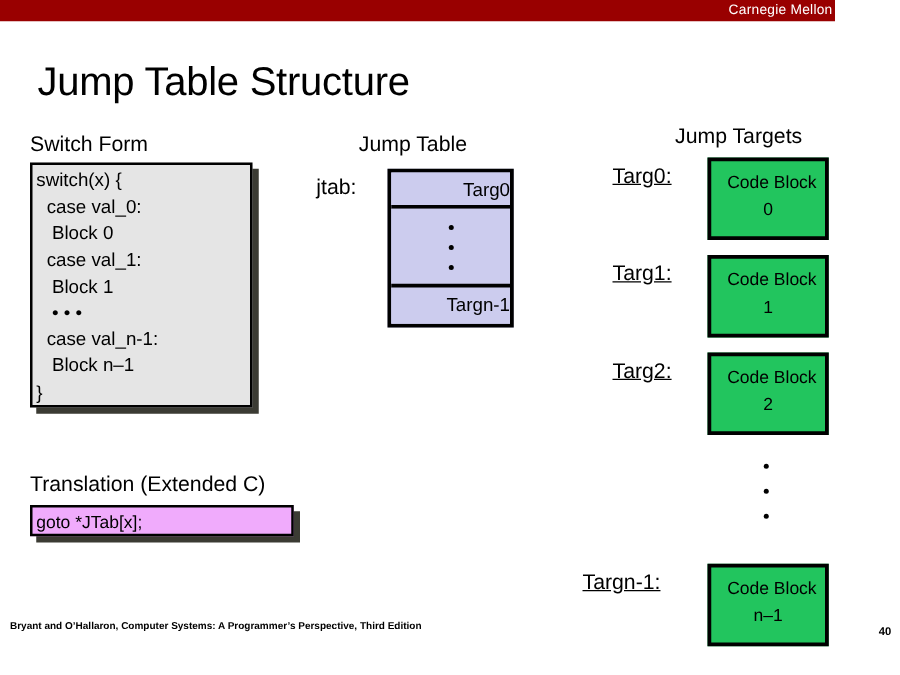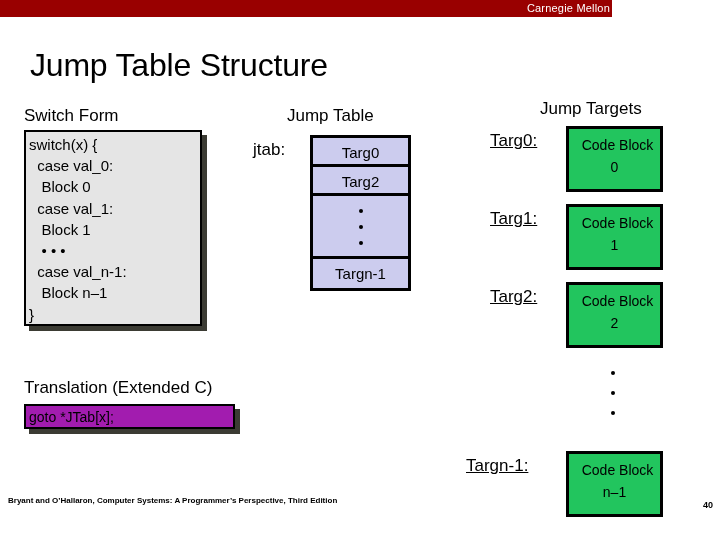--- a/index.html
+++ b/index.html
@@ -13,21 +13,21 @@
     position: relative;
     overflow: hidden;
     font-family: "Liberation Sans", sans-serif;
     color: #000000;
   }
 
   
   #banner {
     position: absolute;
     left: 0; top: 0;
-    width: 612px; height: 17px;
+    width: 668px; height: 17px;
     background: #990000;
   }
   #banner-label {
     position: absolute;
     right: 2px;
     top: 1px;
     color: #ffffff;
     font-size: 11px;
     line-height: 15px;
     white-space: nowrap;
@@ -91,21 +91,21 @@
     left: 310px;
     top: 135px;
     width: 101px;
     border: 3px solid #000000;
     background: #ccccee;
     box-sizing: border-box;
   }
   .jt-cell {
     height: 29px;
     line-height: 29px;
-    text-align: center;
+    text-align: right;
     font-size: 15px;
     border-bottom: 3px solid #000000;
     background: #ccccee;
     box-sizing: border-box;
     white-space: nowrap;
   }
   .jt-cell.last { border-bottom: none; }
   .jt-gap {
     height: 63px;
     background: #ccccee;
@@ -199,21 +199,21 @@
     top: 378px;
     font-size: 17px;
     white-space: nowrap;
   }
   #translation-box {
     position: absolute;
     left: 24px;
     top: 404px;
     width: 211px;
     height: 25px;
-    background: #a21caf;
+    background: #f0abfc;
     border: 2px solid #000000;
     box-shadow: 5px 5px 0 0 #3b3b33;
     box-sizing: border-box;
   }
   #translation-code {
     position: absolute;
     left: 3px;
     top: 2px;
     font-size: 14px;
     line-height: 19px;
@@ -256,21 +256,20 @@
    • • •
   case val_n-1:
    Block n–1
 }</div>
 </div>
 
 <div class="col-heading" id="jumptable-heading">Jump Table</div>
 <div id="jtab-label">jtab:</div>
 <div id="jump-table">
   <div class="jt-cell">Targ0</div>
-  <div class="jt-cell">Targ2</div>
   <div class="jt-gap">
     <span class="dot d1"></span>
     <span class="dot d2"></span>
     <span class="dot d3"></span>
   </div>
   <div class="jt-cell last">Targn-1</div>
 </div>
 
 <div class="col-heading" id="jumptargets-heading">Jump Targets</div>
 

